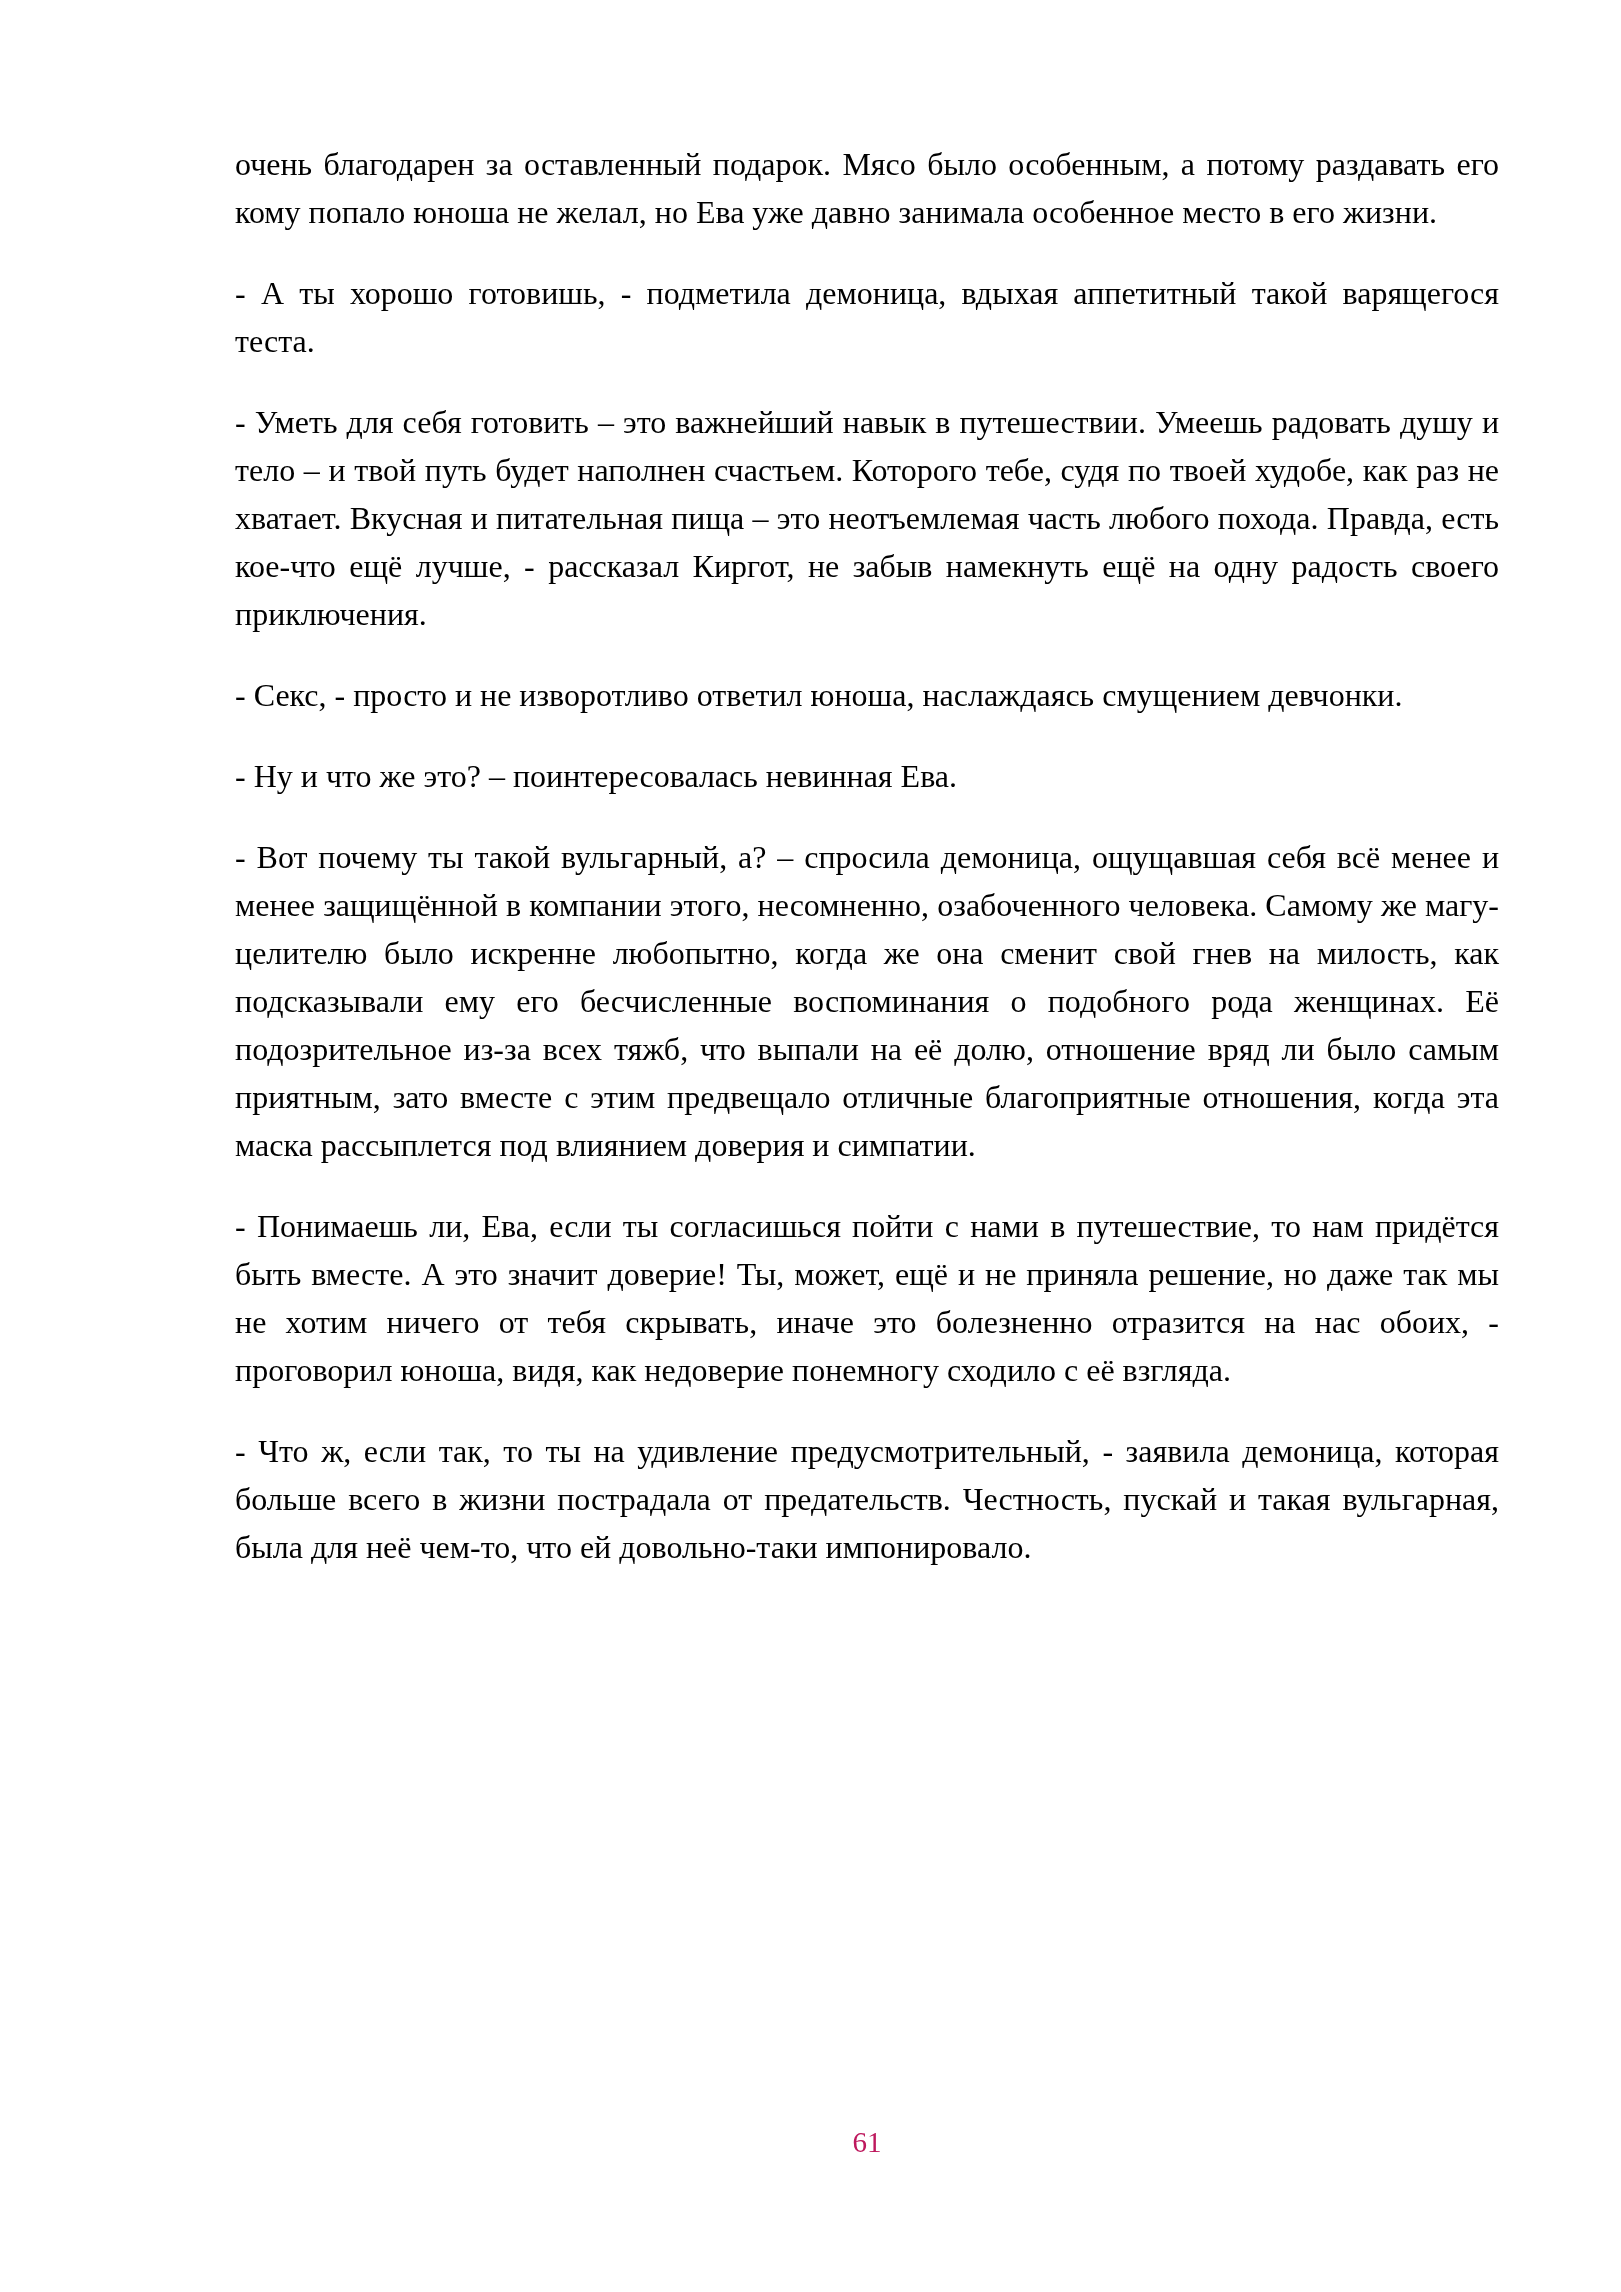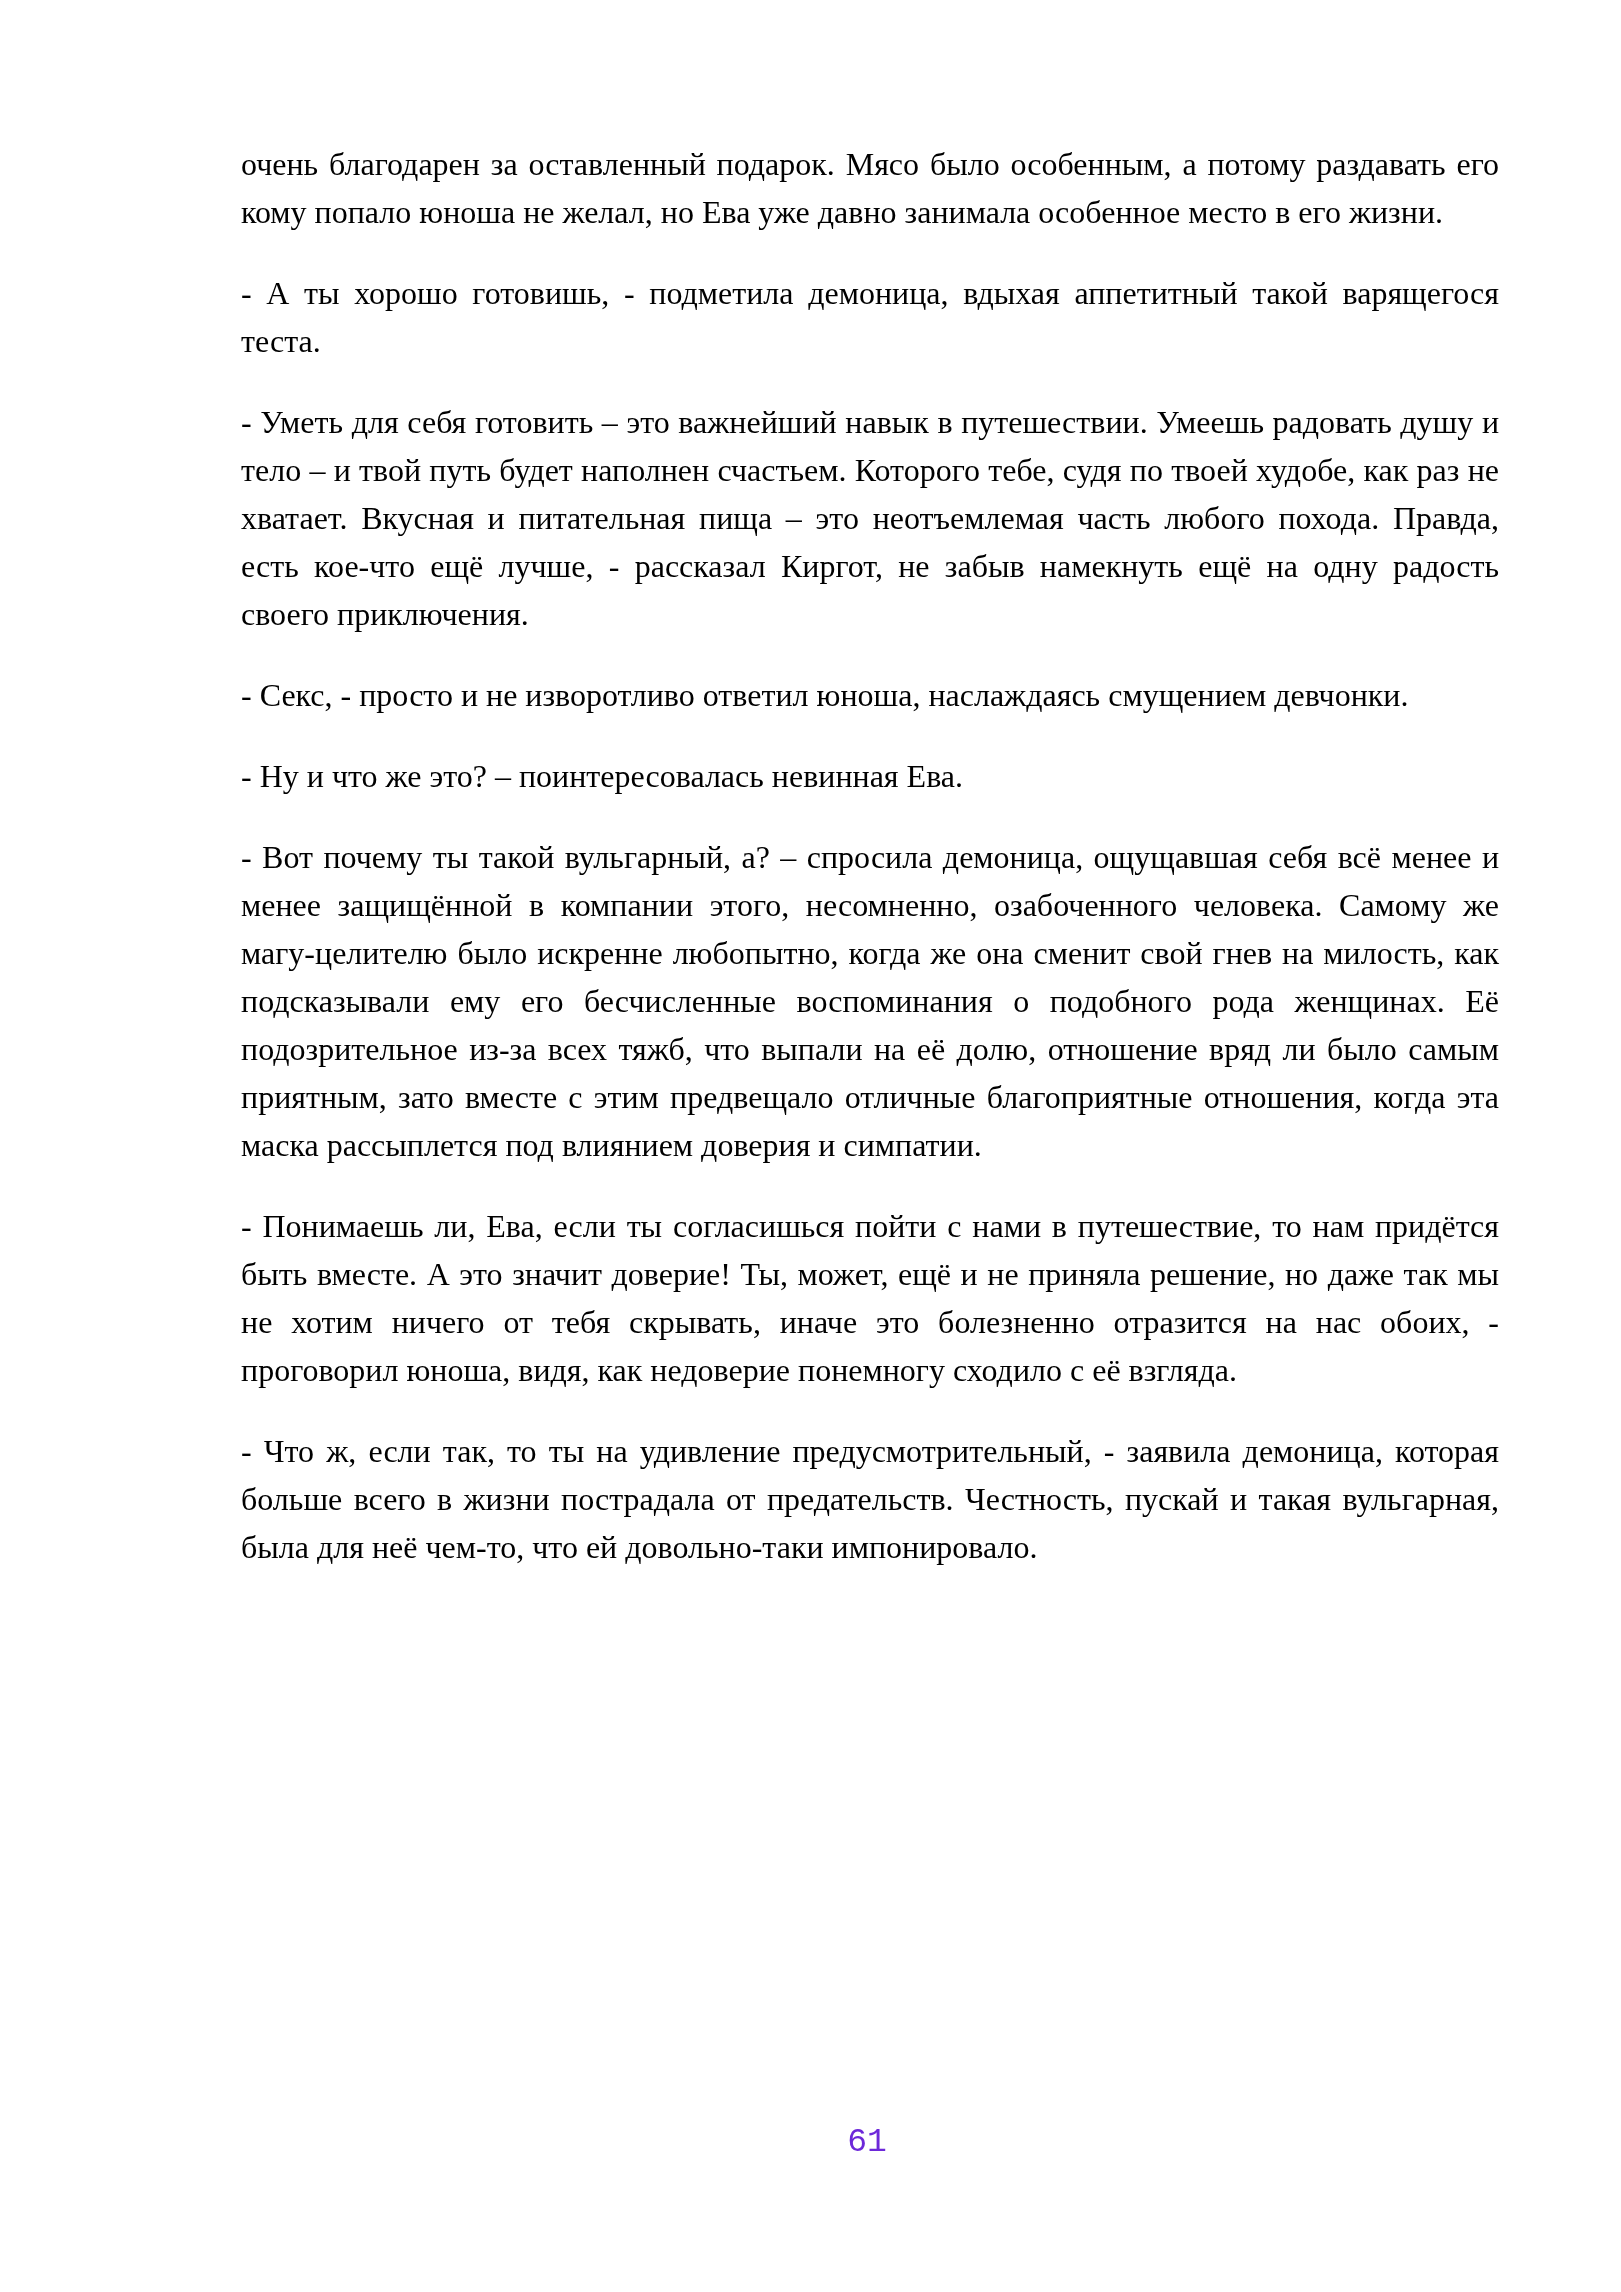--- a/index.html
+++ b/index.html
@@ -19,33 +19,33 @@
     left: 235px;
     top: 140px;
     width: 1264px;
     font-family: "Liberation Serif", "DejaVu Serif", serif;
     font-size: 32px;
     line-height: 48px;
     color: #000000;
     text-align: justify;
   }
   .text-block p {
-    margin: 0 0 33px 6px;
+    margin: 0 0 33px 0;
     padding: 0;
   }
   .page-number {
     position: absolute;
     left: 235px;
     top: 2127px;
     width: 1264px;
     text-align: center;
-    font-family: Liberation Mono, monospace;
-    font-size: 33px;
+    font-family: Liberation Serif, serif;
+    font-size: 29px;
     line-height: 31px;
-    color: #6d28d9;
+    color: #be185d;
   }
 </style>
 </head>
 <body>
 
 <div class="page">
   <div class="text-block">
     <p>очень благодарен за оставленный подарок. Мясо было особенным, а потому раздавать его кому попало юноша не желал, но Ева уже давно занимала особенное место в его жизни.</p>
     <p>- А ты хорошо готовишь, - подметила демоница, вдыхая аппетитный такой варящегося теста.</p>
     <p>- Уметь для себя готовить – это важнейший навык в путешествии. Умеешь радовать душу и тело – и твой путь будет наполнен счастьем. Которого тебе, судя по твоей худобе, как раз не хватает. Вкусная и питательная пища – это неотъемлемая часть любого похода. Правда, есть кое-что ещё лучше, - рассказал Киргот, не забыв намекнуть ещё на одну радость своего приключения.</p>

